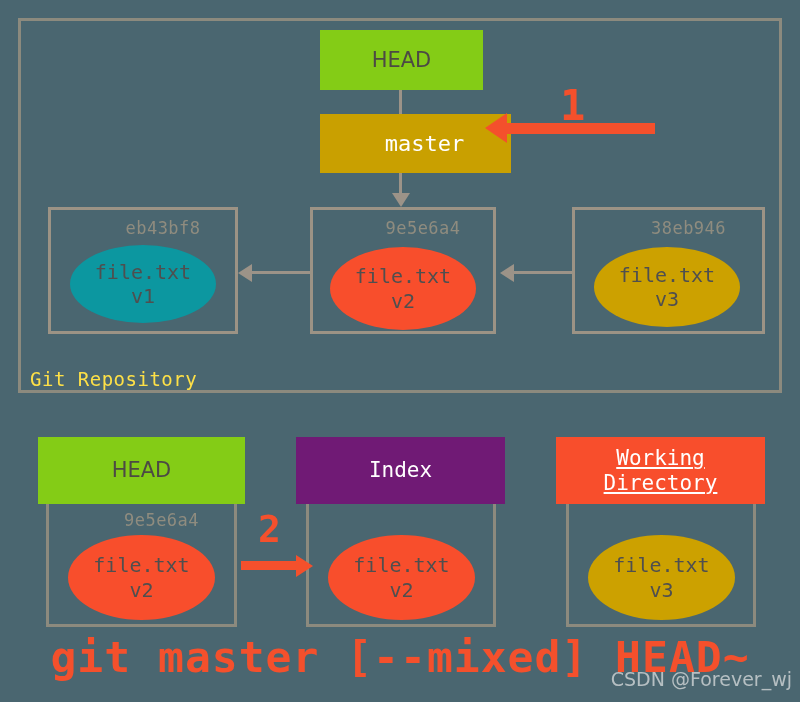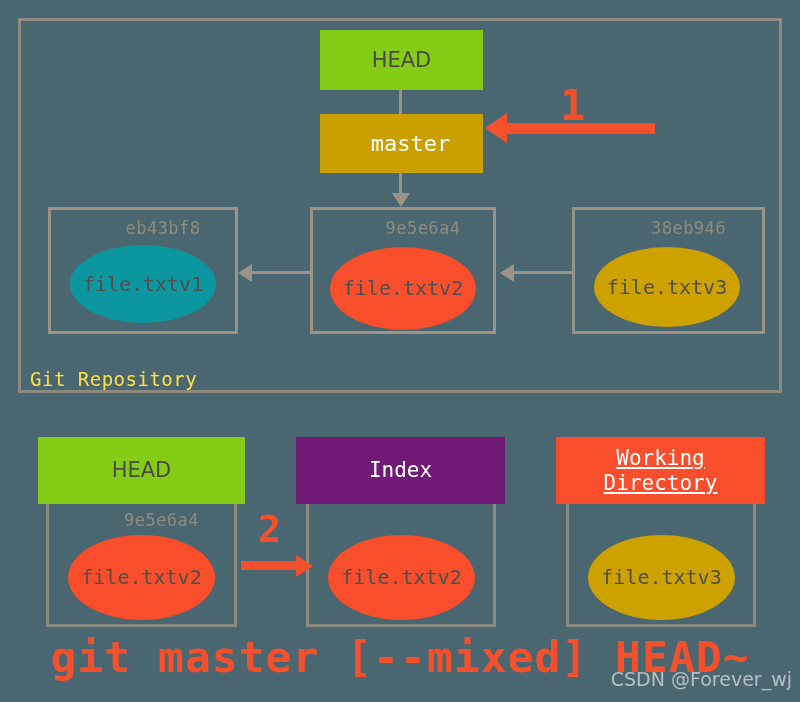--- a/index.html
+++ b/index.html
@@ -90,21 +90,21 @@
     font-size: 17px;
     color: #8f8c7f;
     letter-spacing: 0.5px;
     margin-left: 40px;
   }
 
   
   .blob {
     position: absolute;
     display: flex;
-    flex-direction: row;
+    flex-direction: column;
     align-items: center;
     justify-content: center;
     border-radius: 50%;
     text-align: center;
     font-size: 20px;
     color: #4f4f4f;
     line-height: 1.22;
     box-sizing: border-box;
   }
   .blob-teal   { background: #0c97a0; }
@@ -196,21 +196,21 @@
 
   <div id="repo-container"></div>
   <div id="repo-label">Git Repository</div>
 
   <div class="label-box head-box" style="left:320px; top:30px; width:163px; height:60px;">
     <span>HEAD</span>
   </div>
 
   <div class="vline" style="left:399px; top:90px; width:3px; height:24px;"></div>
 
-  <div class="label-box master-box" style="left:320px; top:114px; width:163px; height:59px;padding-left:18px;">
+  <div class="label-box master-box" style="left:320px; top:114px; width:191px; height:59px;padding-left:18px;">
     <span>master</span>
   </div>
 
   <div class="vline" style="left:399px; top:173px; width:3px; height:22px;"></div>
   <div class="gray-arrow-down" style="left:392px; top:193px;"></div>
 
   <div class="commit-frame" style="left:48px; top:207px; width:190px; height:127px;">
     <div class="commit-hash">eb43bf8</div>
   </div>
   <div class="blob blob-teal" style="left:70px; top:245px; width:146px; height:78px;">

